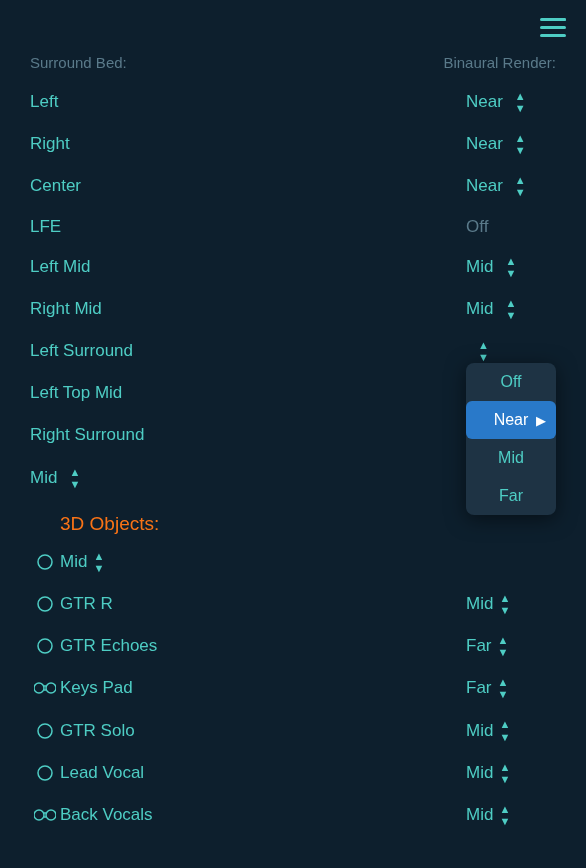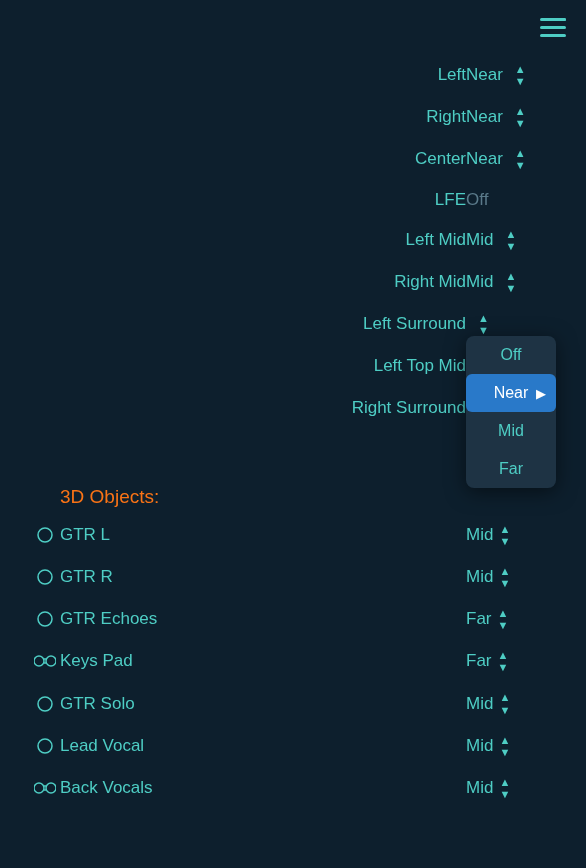--- a/index.html
+++ b/index.html
@@ -37,21 +37,21 @@
       display: flex;
       justify-content: space-between;
     }
 
     .section-label span:last-child {
       color: #5a7a8a;
     }
 
     .row {
       display: flex;
-      justify-content: flex-end;
+      justify-content: space-between;
       align-items: center;
       padding: 9px 0;
       position: relative;
     }
 
     .row-label {
       color: #4ecdc4;
       font-size: 17px;
     }
 
@@ -163,20 +163,24 @@
       <rect y="0" width="26" height="3" rx="1.5" fill="#4ecdc4"></rect>
       <rect y="8" width="26" height="3" rx="1.5" fill="#4ecdc4"></rect>
       <rect y="16" width="26" height="3" rx="1.5" fill="#4ecdc4"></rect>
       <rect x="18" y="0" width="8" height="3" rx="1.5" fill="#4ecdc4"></rect>
     </svg>
   </div>
 </div>
 
 <div class="content">
 
+  <div class="section-label">
+    <span>Surround Bed:</span>
+    <span>Binaural Render:</span>
+  </div>
 
   <div class="row">
     <span class="row-label">Left</span>
     <div class="row-value">
       <span>Near</span>
       <div class="stepper">
           <span>▲</span>
           <span>▼</span>
         </div>
     </div>
@@ -290,21 +294,20 @@
 
   <div class="objects-section">
     <div class="objects-label">3D Objects:</div>
 
     <div class="object-row">
       <div class="object-icon">
         <svg width="18" height="18" viewBox="0 0 18 18">
             <circle cx="9" cy="9" r="7" stroke="#4ecdc4" stroke-width="1.5" fill="none"></circle>
           </svg>
       </div>
-      <span class="object-label">GTR L</span>
       <div class="object-value">
         <span>Mid</span>
         <div class="stepper">
             <span>▲</span>
             <span>▼</span>
           </div>
       </div>
     </div>
 
     <div class="object-row">

